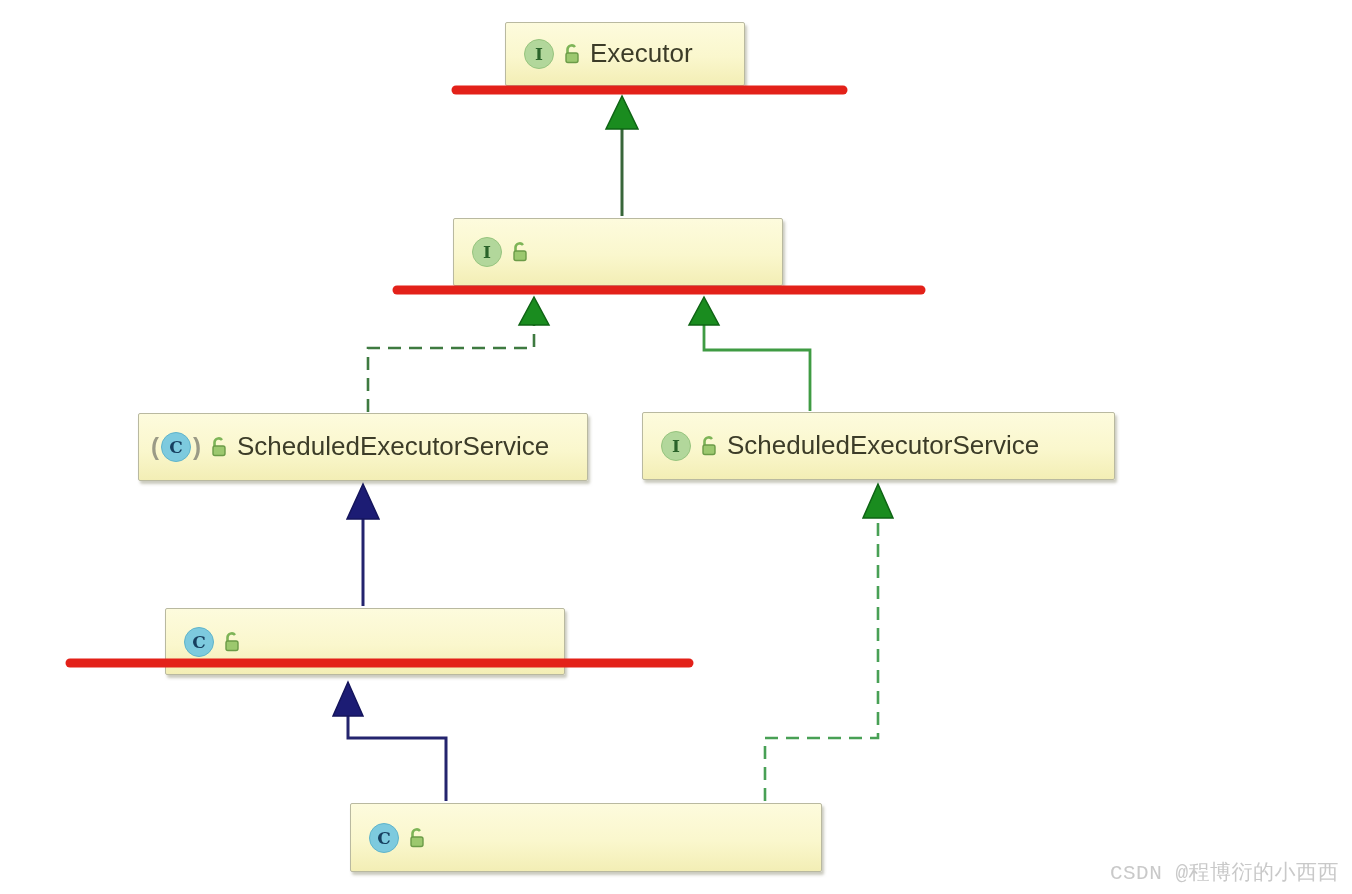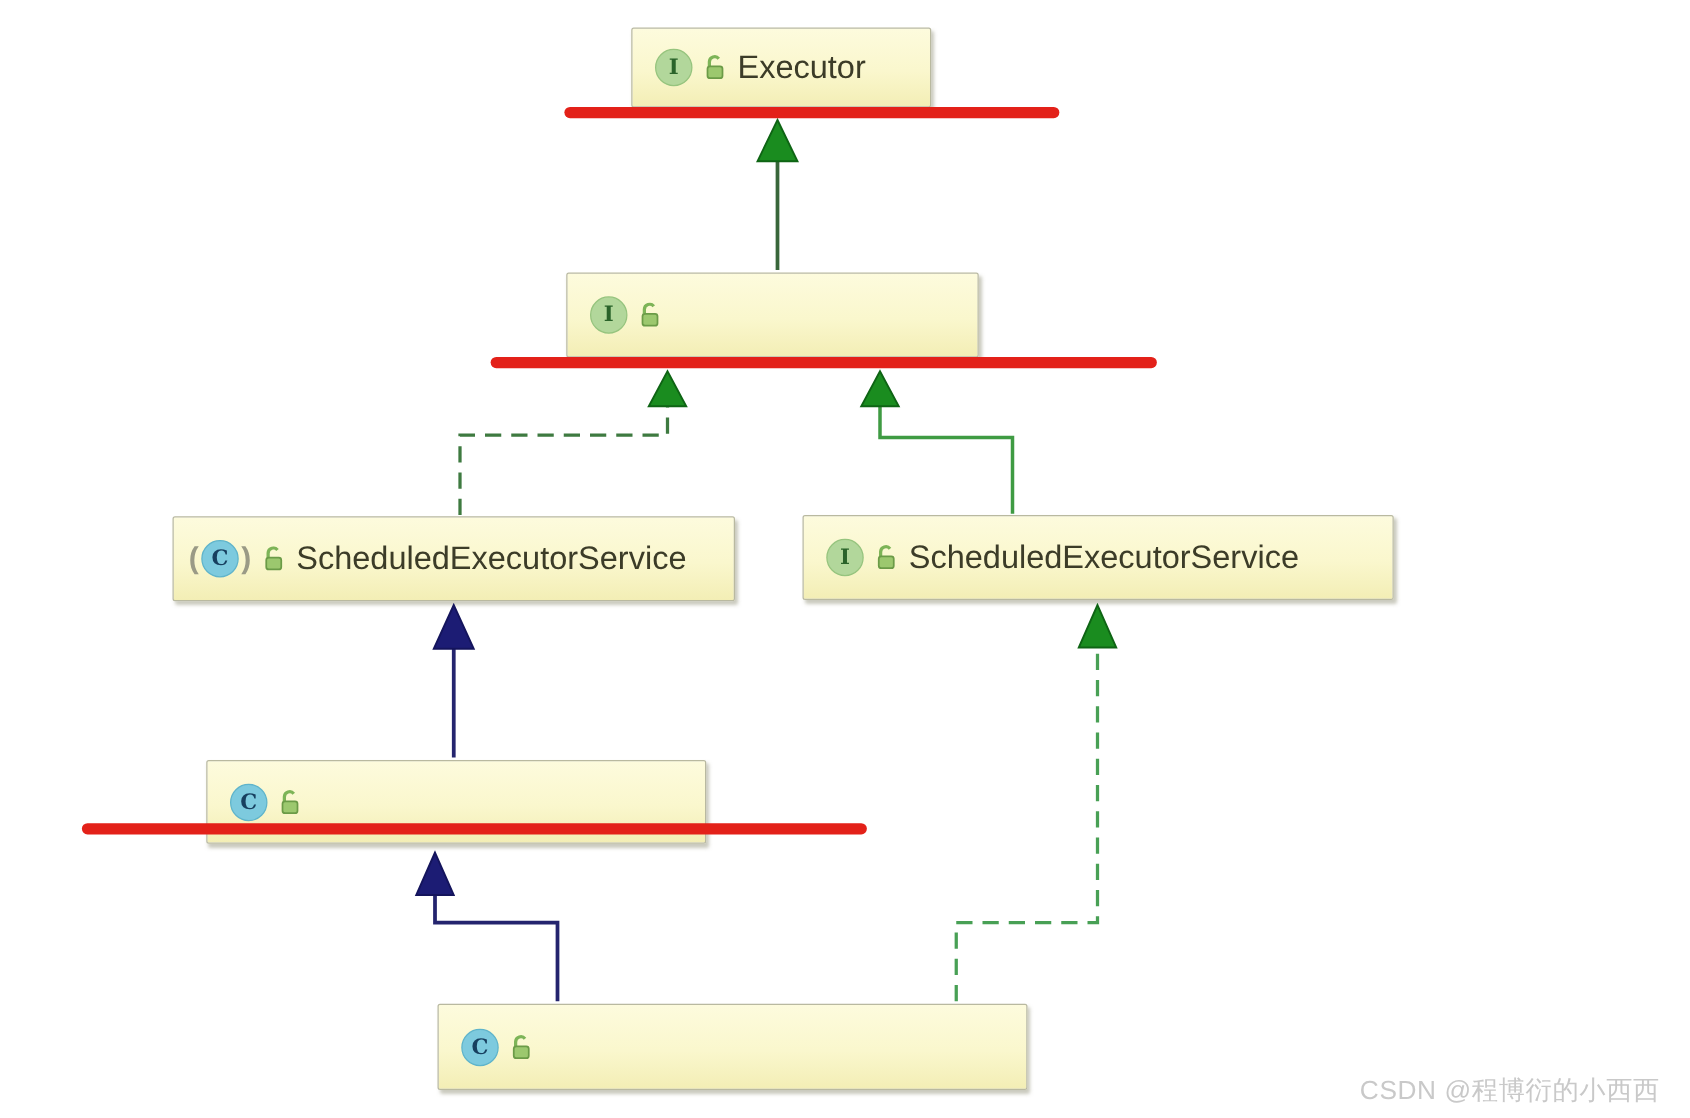--- a/index.html
+++ b/index.html
@@ -32,23 +32,24 @@
   .type-icon.iface { background:#b2d79b; border:1px solid #96c47e; color:#2a632a; }
   .type-icon.cls   { background:#7dcade; border:1px solid #5fb4cb; color:#173f5f; }
   .abstract-wrap { display:flex; align-items:center; gap:2px; }
   .paren { color:#9a9a86; font-size:24px; font-weight:bold; line-height:1; }
   .lock { flex:0 0 auto; display:flex; align-items:center; }
   .label { line-height:1; padding-bottom:2px;text-align:center; }
   
   .overlay { position:absolute; left:0; top:0; pointer-events:none; }
   
   .watermark {
-    position:absolute; right:24px; top:858px;
+    position:absolute; right:13px; top:858px;
     font-size:21px; color:#c9c9c9; letter-spacing:.5px;
     text-shadow:1px 1px 0 #ffffff;
+    font-family:Liberation Mono, monospace;
   }
 </style>
 </head>
 <body>
 
 <div class="canvas">
 
   <div class="node" id="node-executor">
     <span class="type-icon iface">I</span>
     <span class="lock">

